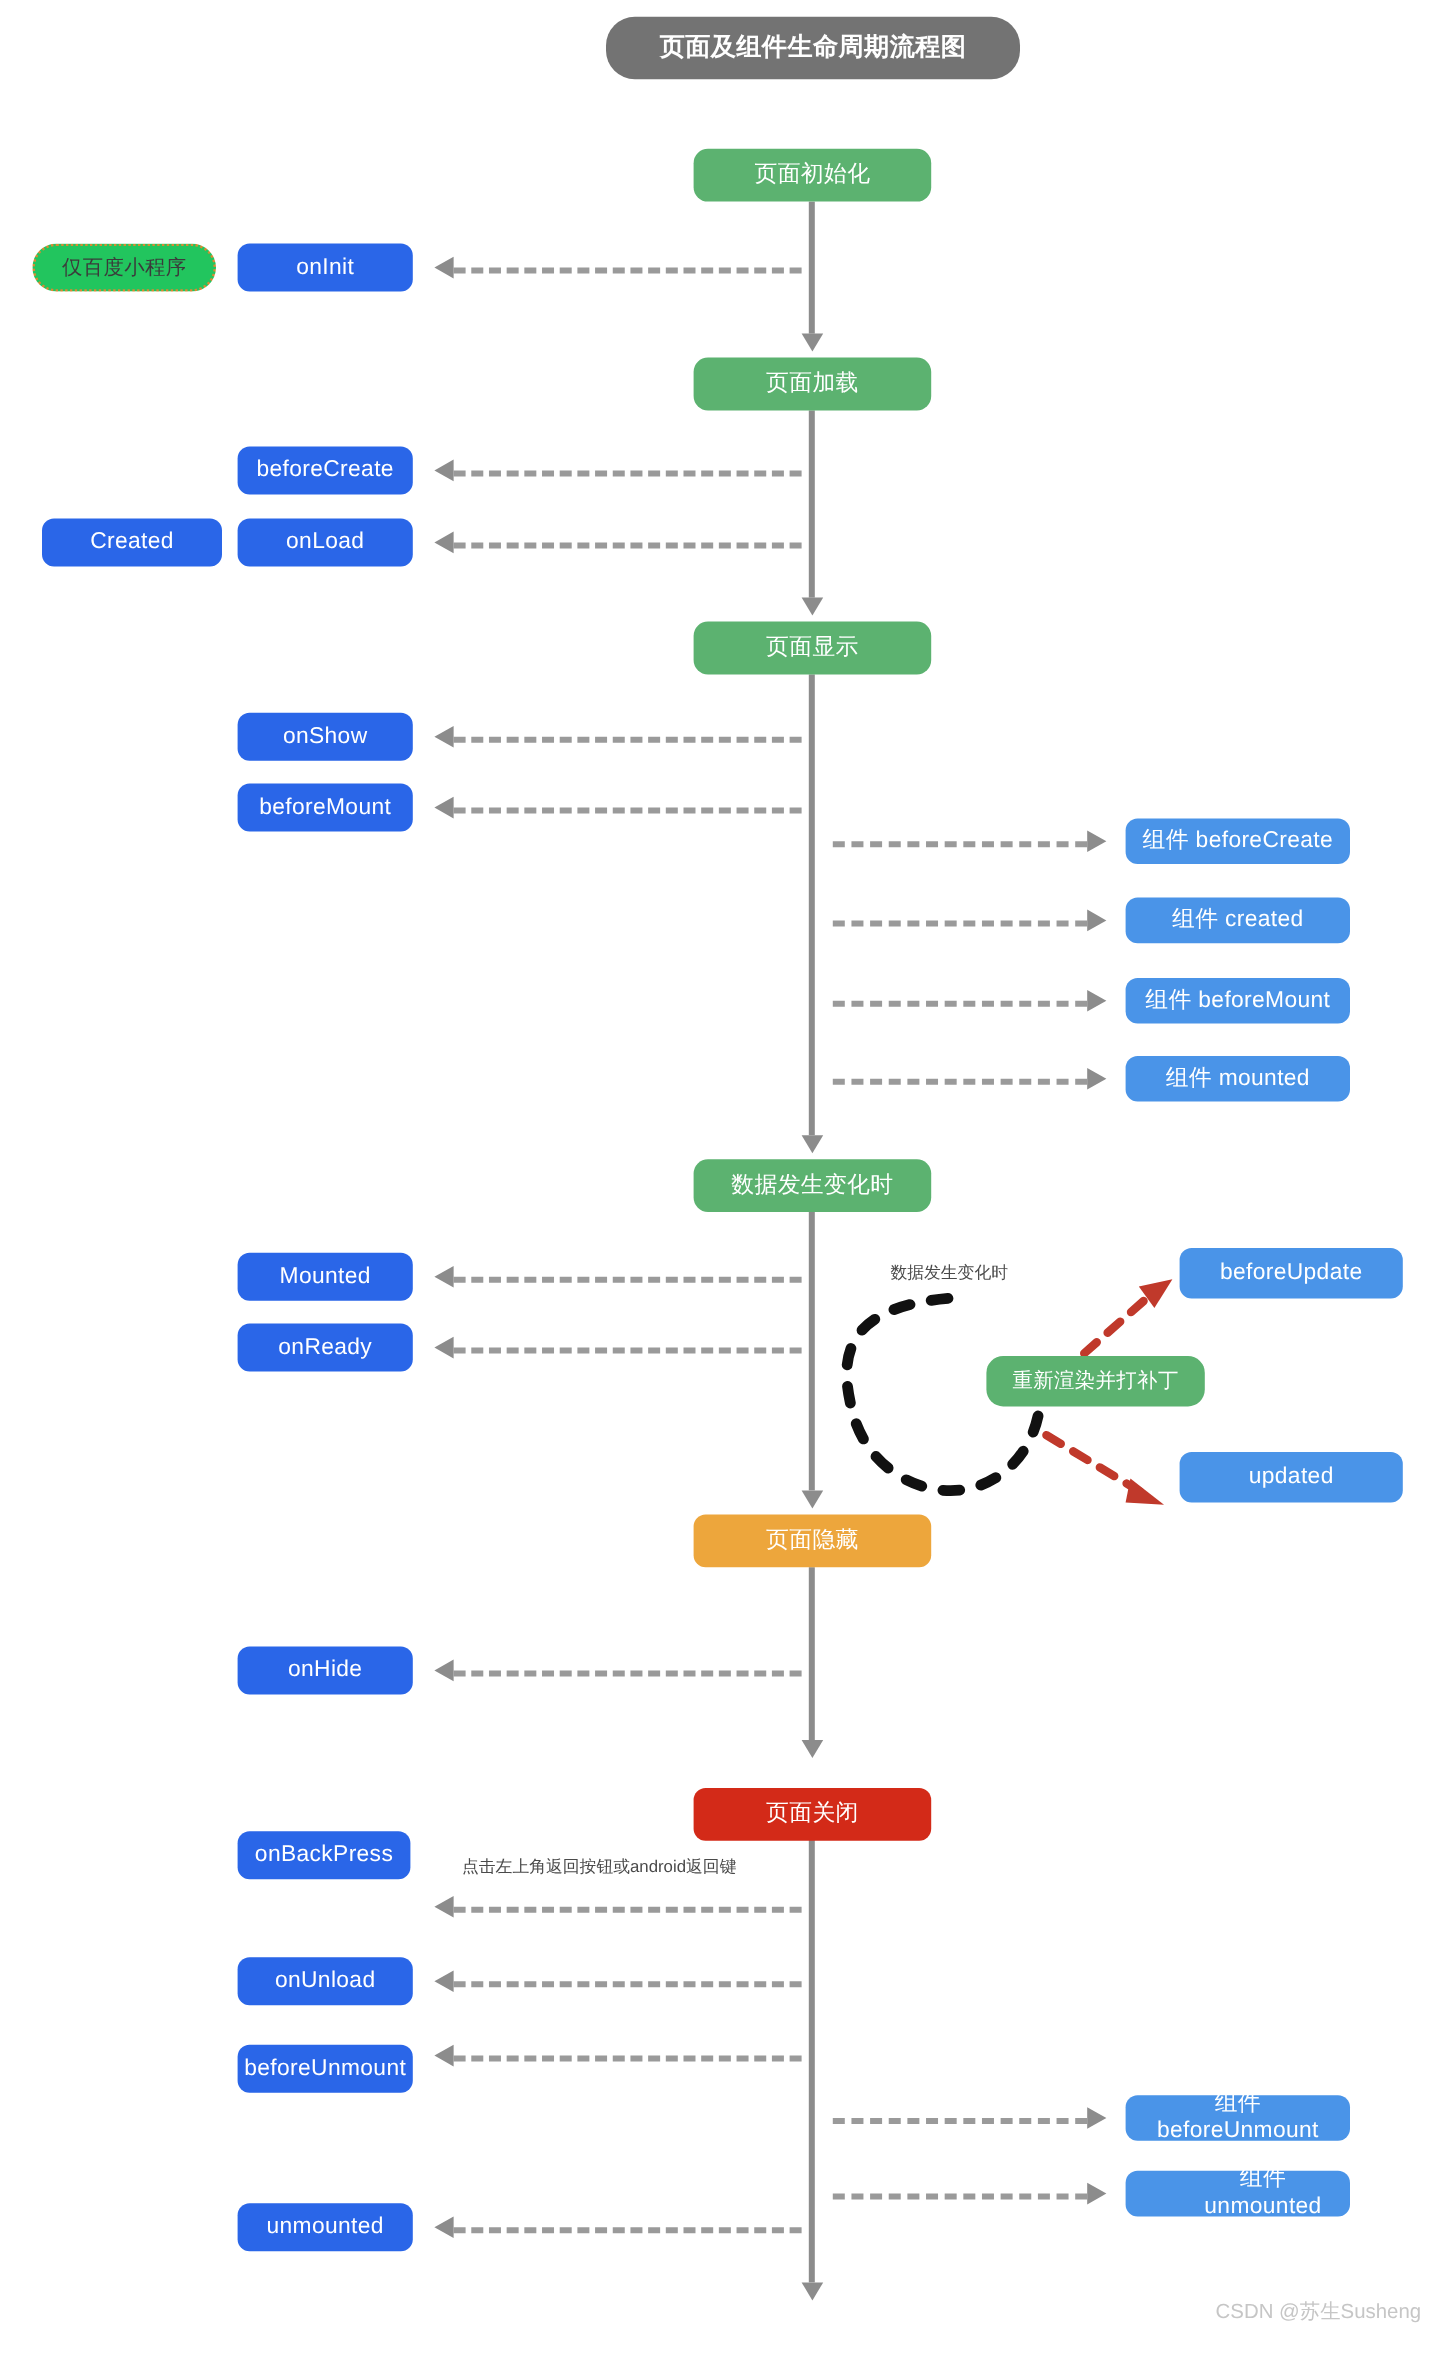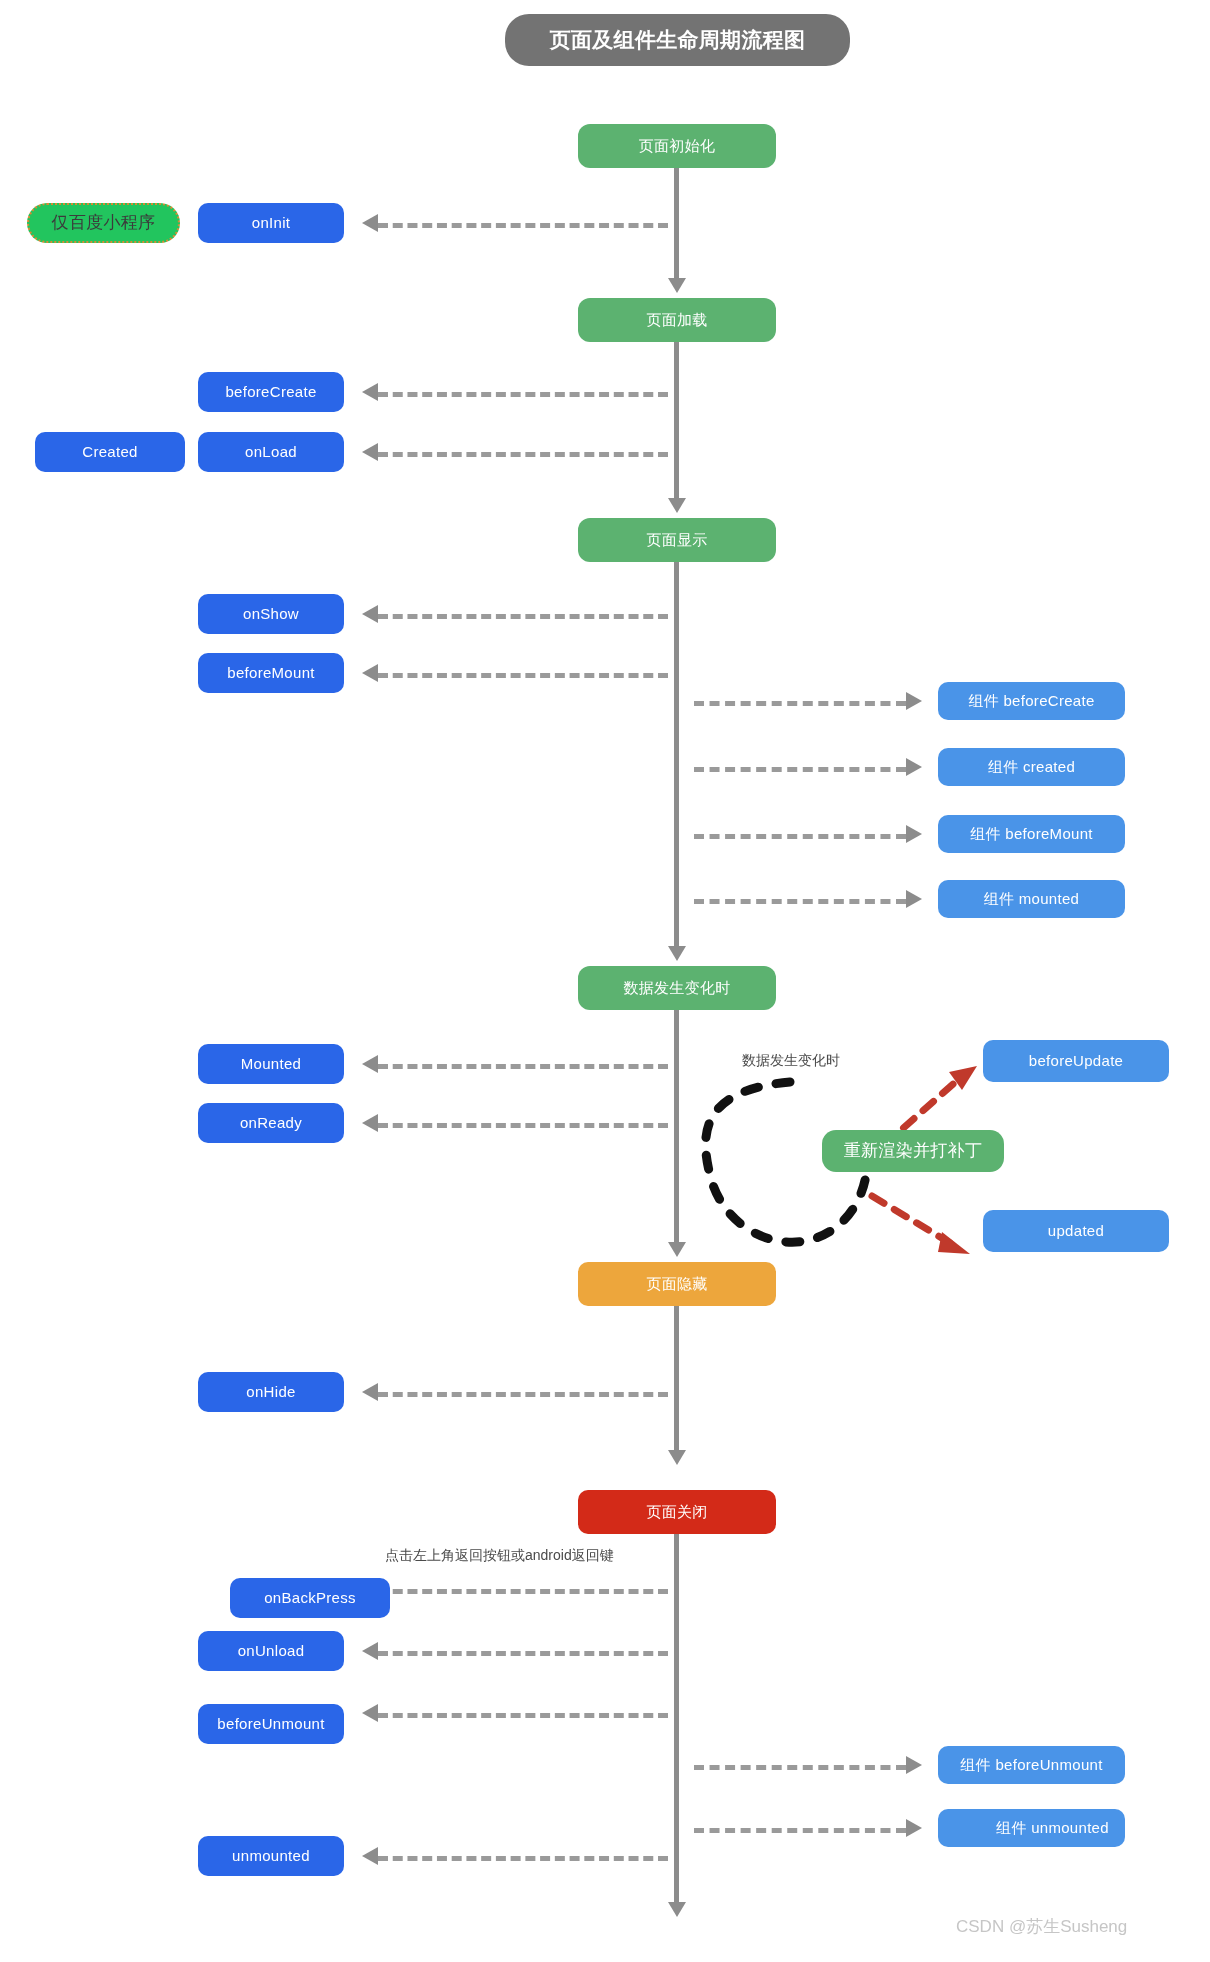--- a/index.html
+++ b/index.html
@@ -20,21 +20,21 @@
   }
   .node {
     position: absolute;
     box-sizing: border-box;
     display: flex;
     align-items: center;
     justify-content: center;
     text-align: center;
     border-radius: 10px;
     color: #ffffff;
-    font-size: 15px;
+    font-size: 19px;
     line-height: 1.2;
     letter-spacing: 0.3px;
     padding: 0 6px;
     -webkit-font-smoothing: antialiased;
   }
   .node.green   { background: #5cb270; border-radius: 12px; }
   .node.blue    { background: #2a66e8; }
   .node.lblue   { background: #4a94e8; }
   .node.orange  { background: #eda63c; }
   .node.red     { background: #d32a18; }
@@ -221,31 +221,31 @@
   <div class="node blue" style="left:35px; top:432px; width:150px; height:40px;">Created</div>
 
   <div class="node blue" style="left:198px; top:203px; width:146px; height:40px;">onInit</div>
   <div class="node blue" style="left:198px; top:372px; width:146px; height:40px;">beforeCreate</div>
   <div class="node blue" style="left:198px; top:432px; width:146px; height:40px;">onLoad</div>
   <div class="node blue" style="left:198px; top:594px; width:146px; height:40px;">onShow</div>
   <div class="node blue" style="left:198px; top:653px; width:146px; height:40px;">beforeMount</div>
   <div class="node blue" style="left:198px; top:1044px; width:146px; height:40px;">Mounted</div>
   <div class="node blue" style="left:198px; top:1103px; width:146px; height:40px;">onReady</div>
   <div class="node blue" style="left:198px; top:1372px; width:146px; height:40px;">onHide</div>
-  <div class="node blue" style="left:198px; top:1578px; width:160px; height:40px;margin-left:32px;">onBackPress</div>
+  <div class="node blue" style="left:198px; top:1526px; width:144px; height:40px;">onBackPress</div>
   <div class="node blue" style="left:198px; top:1631px; width:146px; height:40px;">onUnload</div>
   <div class="node blue" style="left:198px; top:1693px; width:146px; height:40px;margin-top:11px;">beforeUnmount</div>
   <div class="node blue" style="left:198px; top:1836px; width:146px; height:40px;">unmounted</div>
 
   <div class="node lblue" style="left:938px; top:682px; width:187px; height:38px;">组件 beforeCreate</div>
   <div class="node lblue" style="left:938px; top:748px; width:187px; height:38px;">组件 created</div>
   <div class="node lblue" style="left:938px; top:815px; width:187px; height:38px;">组件 beforeMount</div>
   <div class="node lblue" style="left:938px; top:880px; width:187px; height:38px;">组件 mounted</div>
   <div class="node lblue" style="left:938px; top:1746px; width:187px; height:38px;">组件 beforeUnmount</div>
   <div class="node lblue" style="left:938px; top:1809px; width:187px; height:38px;padding-left:48px;">组件 unmounted</div>
 
   <div class="node lblue" style="left:983px; top:1040px; width:186px; height:42px;">beforeUpdate</div>
   <div class="node green greenpill" style="left:822px; top:1130px; width:182px; height:42px;">重新渲染并打补丁</div>
   <div class="node lblue" style="left:983px; top:1210px; width:186px; height:42px;">updated</div>
 
-  <div class="watermark" style="left:956px; top:1915px;">CSDN @苏生Susheng</div>
+  <div class="watermark" style="left:1013px; top:1915px;">CSDN @苏生Susheng</div>
 
 </div>
 
 </body></html>

